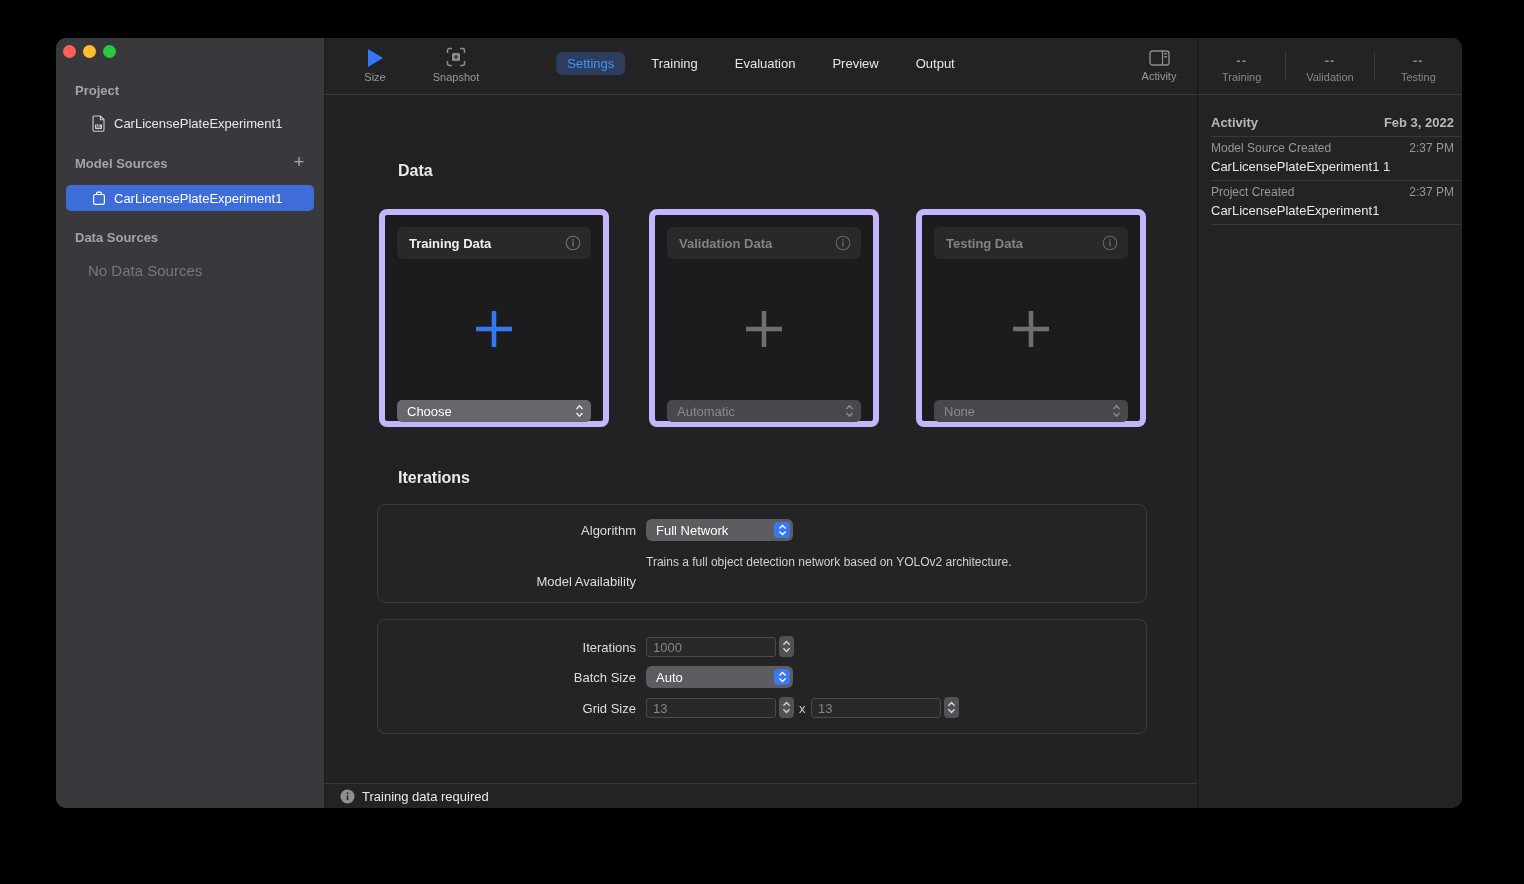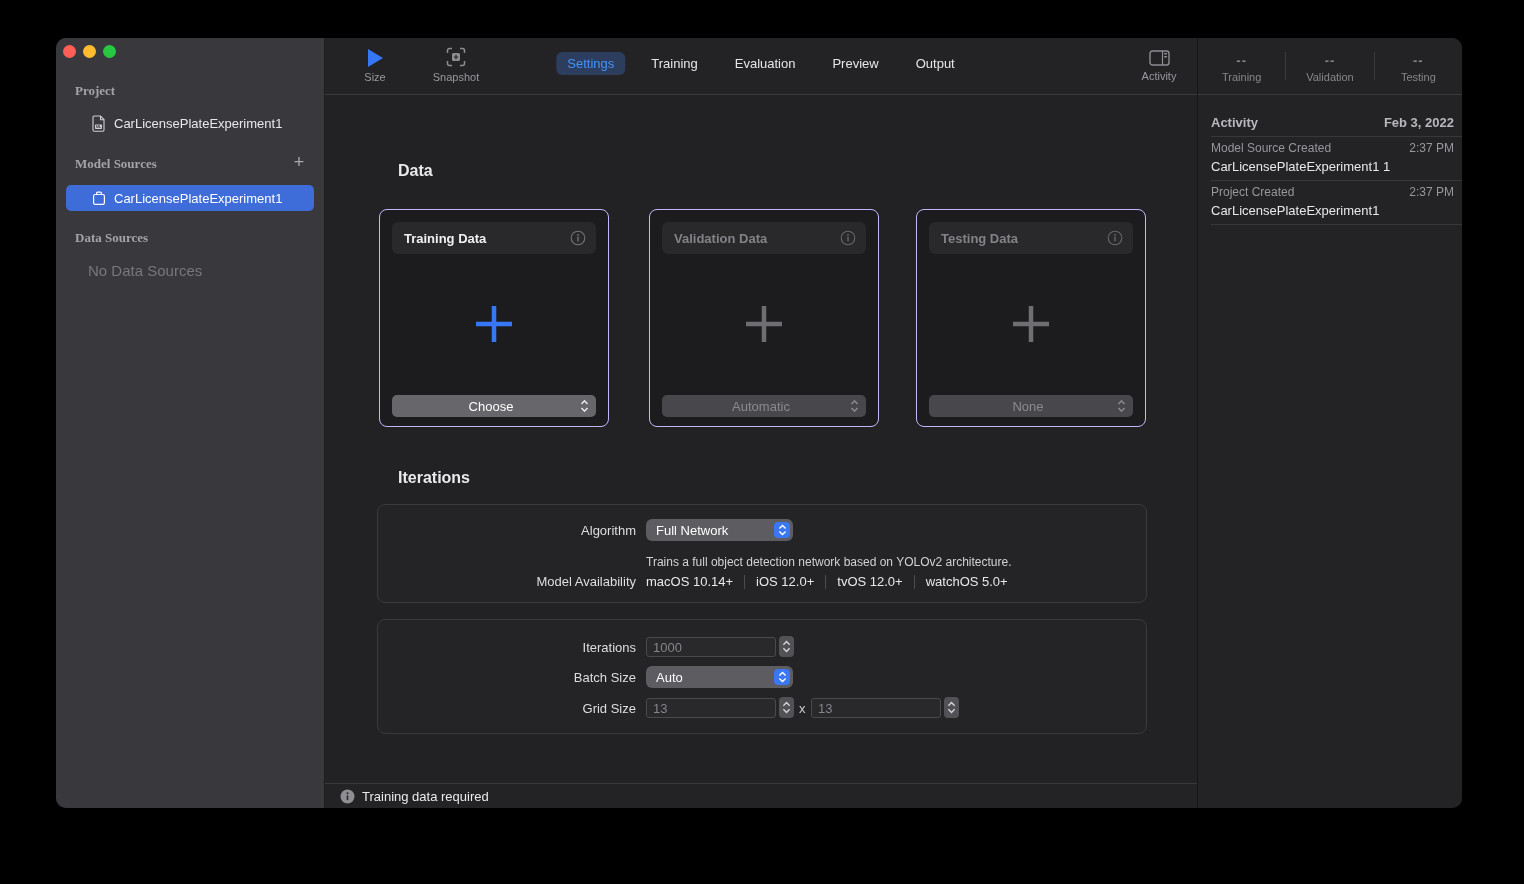--- a/index.html
+++ b/index.html
@@ -7,21 +7,21 @@
     font-family:"Liberation Sans","DejaVu Sans",sans-serif; -webkit-font-smoothing:antialiased; }
 
   .window { position:absolute; left:56px; top:38px; width:1406px; height:770px;
     background:#232325; border-radius:10px; overflow:hidden; }
 
   
   .sidebar { position:absolute; left:0; top:0; bottom:0; width:269px; background:#39383d;
     border-right:1px solid #1e1e1f; }
   .traffic { position:absolute; top:7px; left:7px; display:flex; gap:7px; }
   .traffic span { width:13px; height:13px; border-radius:50%; display:block; }
-  .side-header { position:absolute; left:19px; font-size:13px; font-weight:700; color:#a3a3a8;font-family:Liberation Serif, serif; }
+  .side-header { position:absolute; left:19px; font-size:13px; font-weight:700; color:#a3a3a8; }
   .side-row { position:absolute; left:10px; right:10px; height:26px; border-radius:5px;
     display:flex; align-items:center; font-size:13px; color:#e8e8ea; }
   .side-row .row-icon { margin:0 8px 0 26px; display:flex; align-items:center; }
   .side-row.selected { background:#3e6cd9; color:#fff; }
   .side-muted { position:absolute; left:32px; font-size:15px; color:#77777c; }
   .add-btn { position:absolute; right:16px; width:18px; height:18px; color:#a8a8ad; font-size:18px;
     line-height:16px; text-align:center; cursor:default; }
 
   
   .main { position:absolute; left:269px; top:0; bottom:0; width:872px; background:#232325; }
@@ -35,21 +35,21 @@
     gap:15px; align-items:center; }
   .tab { font-size:13px; color:#e6e6e8; padding:4px 11px; border-radius:6px; white-space:nowrap; }
   .tab.selected { background:#2c3d5e; color:#4793f8; }
   .activity-btn { right:8px; width:60px; }
 
   .content { position:absolute; left:0; right:0; top:57px; bottom:25px; background:#222224; }
   .section-title { position:absolute; left:73px; font-size:16px; font-weight:700; color:#eaeaec; }
 
   
   .card { position:absolute; top:114px; width:230px; height:218px; background:#1c1c1e;
-    border:1px solid #c4b5fd; border-radius:8px;text-align:center; }
+    border:6px solid #c4b5fd; border-radius:8px; }
   .card-head { position:absolute; left:12px; right:12px; top:12px; height:32px; background:#29292b;
     border-radius:6px; display:flex; align-items:center; }
   .card-head .card-title { margin-left:12px; font-size:13px; font-weight:700; color:#f0f0f2; }
   .card.disabled .card-head .card-title { color:#828287; }
   .info-icon { position:absolute; right:10px; top:8px; width:16px; height:16px; }
   .plus-wrap { position:absolute; left:50%; top:92px; transform:translateX(-50%); }
   .card-dropdown { position:absolute; left:12px; right:12px; top:185px; height:22px;
     background:#66666b; border-radius:5px; display:flex; align-items:center; }
   .card-dropdown .dd-label { margin-left:10px; font-size:13px; color:#fff; flex:1; }
   .card.disabled .card-dropdown { background:#48484c; }
@@ -268,29 +268,20 @@
         <div class="popup" style="top:14px">
           <span class="popup-label">Full Network</span>
           <span class="popup-step">
             <svg width="9" height="12" viewBox="0 0 9 12">
               <path d="M1.4 4.4 L4.5 1.4 L7.6 4.4 M1.4 7.6 L4.5 10.6 L7.6 7.6" fill="none" stroke="#fff" stroke-width="1.4"></path>
             </svg>
           </span>
         </div>
         <div class="p-desc" style="top:50px">Trains a full object detection network based on YOLOv2 architecture.</div>
         <div class="p-label" style="top:69px">Model Availability</div>
-        <div class="avail-row" style="top:69px">
-          <span>macOS 10.14+</span>
-          <span class="avail-sep"></span>
-          <span>iOS 12.0+</span>
-          <span class="avail-sep"></span>
-          <span>tvOS 12.0+</span>
-          <span class="avail-sep"></span>
-          <span>watchOS 5.0+</span>
-        </div>
       </div>
 
       <div class="param-card" style="top:524px; height:115px">
         <div class="p-label" style="top:20px">Iterations</div>
         <div class="field" style="left:268px; top:17px">1000</div>
         <div class="stepper" style="left:401px; top:16px">
           <svg width="9" height="13" viewBox="0 0 9 13">
             <path d="M1.4 4.7 L4.5 1.6 L7.6 4.7 M1.4 8.3 L4.5 11.4 L7.6 8.3" fill="none" stroke="#d6d6d8" stroke-width="1.4"></path>
           </svg>
         </div>

